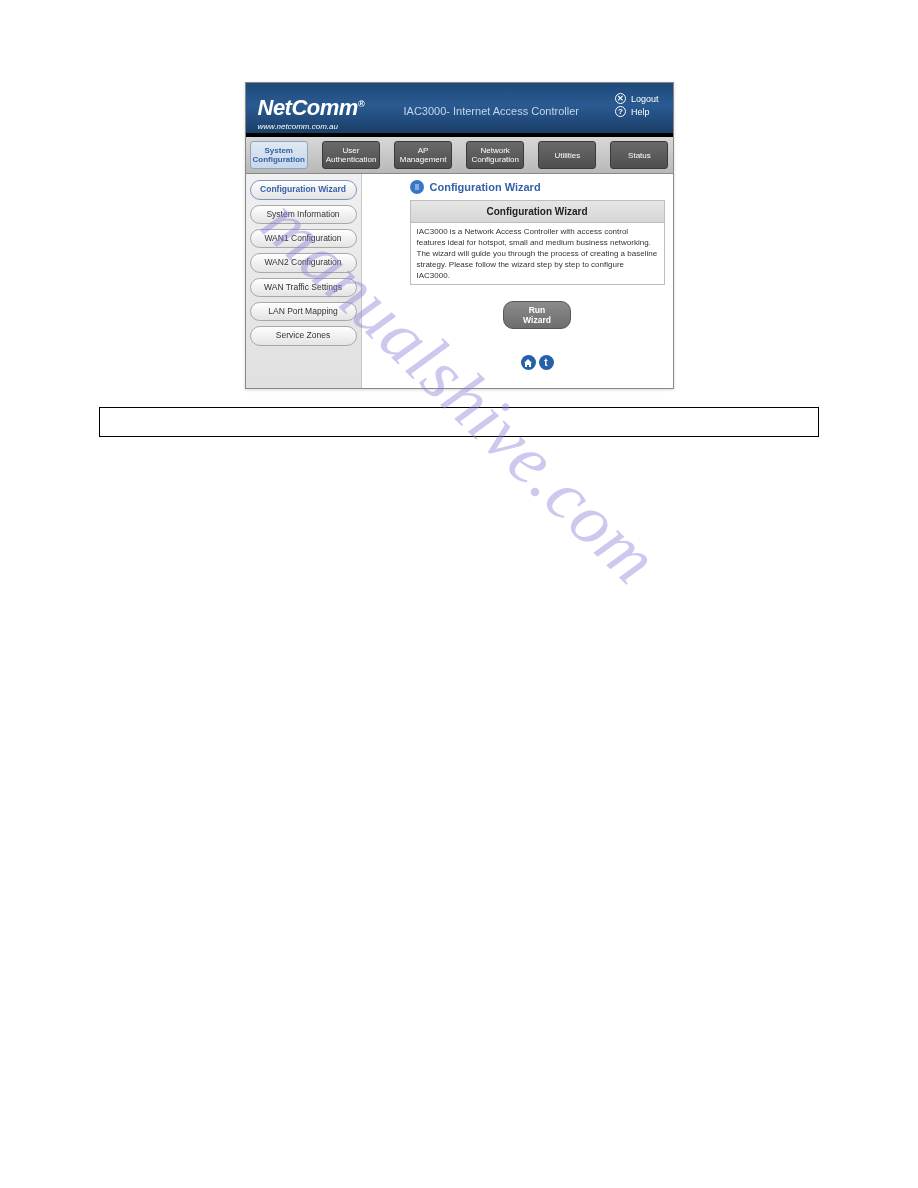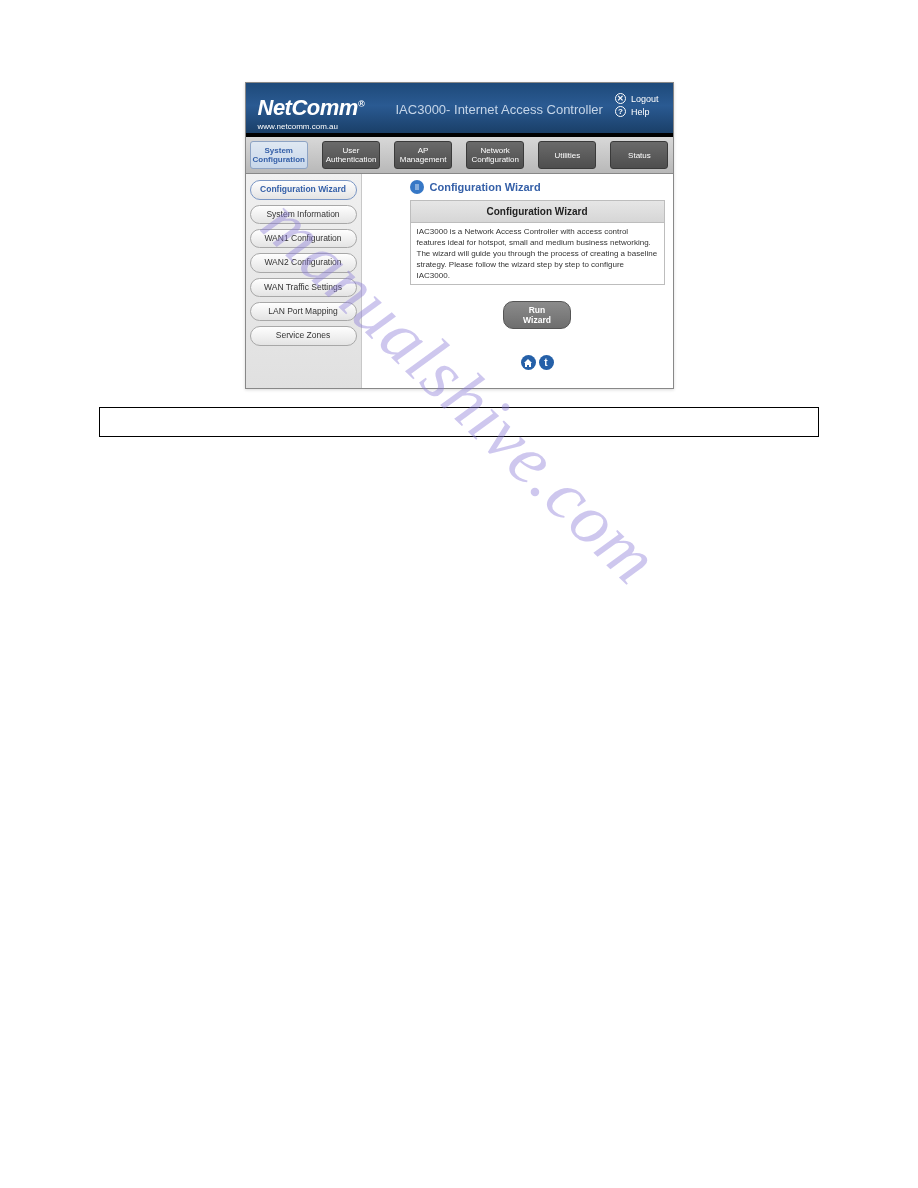--- a/index.html
+++ b/index.html
@@ -2,22 +2,22 @@
 <html><head>
   <meta charset="utf-8">
   <style>
     * { margin: 0; padding: 0; box-sizing: border-box; }
     body { width: 918px; height: 1188px; background: #fff; font-family: Arial, sans-serif; position: relative; }
     .page-wrap { padding: 82px 0 0 0; width: 100%; display: flex; flex-direction: column; align-items: center; }
     .screenshot { width: 429px; border: 1px solid #888; background: #d946ef; box-shadow: 0 1px 3px rgba(0,0,0,0.15); }
     .header-bar { height: 50px; background: linear-gradient(180deg, #1e4a7a 0%, #2a5a92 45%, #1a3f68 100%); display: flex; align-items: center; padding: 0 12px; position: relative; }
     .logo-text { color: #fff; font-size: 22px; font-weight: bold; font-style: italic; letter-spacing: -0.5px; }
     .logo-sup { color: #fff; font-size: 9px; vertical-align: super; }
-    .sub-url { position: absolute; left: 12px; bottom: 2px; color: #fff; font-size: 8px; }
-    .product-name { color: #c5d5e8; font-size: 13px; margin-left: 0; position: absolute; left: 150px; bottom: 16px; }
+    .sub-url { position: absolute; left: 12px; bottom: 2px; color: #fff; font-size: 8px; font-style: italic; }
+    .product-name { color: #c5d5e8; font-size: 11px; margin-left: 8px; position: absolute; left: 150px; bottom: 16px; }
     .header-links { position: absolute; right: 14px; top: 10px; display: flex; flex-direction: column; gap: 2px; }
     .header-link { display: flex; align-items: center; gap: 5px; color: #fff; font-size: 9px; cursor: pointer; }
     .header-link-icon { width: 11px; height: 11px; border: 1.5px solid #fff; border-radius: 50%; display: flex; align-items: center; justify-content: center; font-size: 8px; color: #fff; line-height: 1; font-weight: bold; }
     .black-strip { height: 4px; background: #000; }
     .nav-bar { background: linear-gradient(180deg, #d8d8d8 0%, #b8b8b8 100%); padding: 4px 4px; display: flex; gap: 14px; border-bottom: 1px solid #888; }
     .nav-item { flex: 1; background: linear-gradient(180deg, #6a6a6a 0%, #4e4e4e 100%); border: 1px solid #3a3a3a; border-radius: 3px; color: #fff; font-size: 8px; text-align: center; padding: 4px 2px; line-height: 1.15; cursor: pointer; display: flex; align-items: center; justify-content: center; min-height: 22px; }
     .nav-item.active { background: linear-gradient(180deg, #dfe8f2 0%, #c8d7ea 100%); color: #3560a8; border-color: #8ea4c4; font-weight: bold; }
     .body-row { display: flex; background: #fff; gap: 40px; }
     .sidebar { width: 116px; background: linear-gradient(180deg, #f0f0f0 0%, #e0e0e0 100%); padding: 6px 4px; display: flex; flex-direction: column; gap: 5px; border-right: 1px solid #c8c8c8; }
     .side-item { background: linear-gradient(180deg, #fefefe 0%, #e4e4e4 100%); border: 1px solid #a8a8a8; border-radius: 10px; font-size: 8.5px; color: #333; text-align: center; padding: 4px 2px; cursor: pointer; line-height: 1.1; }

